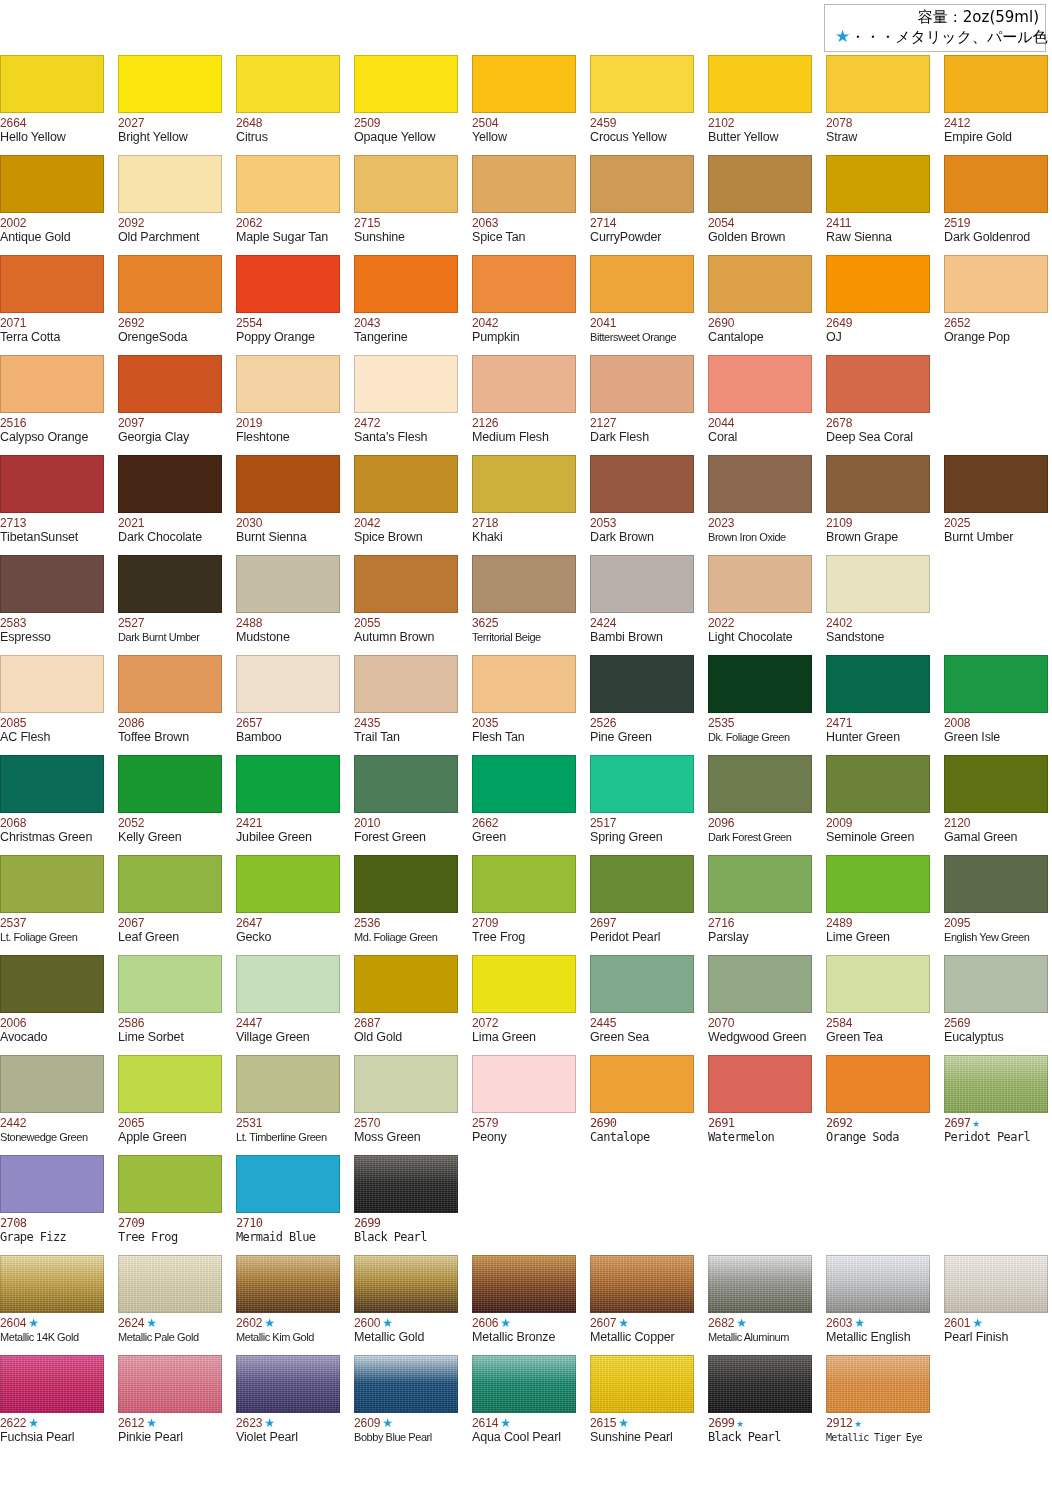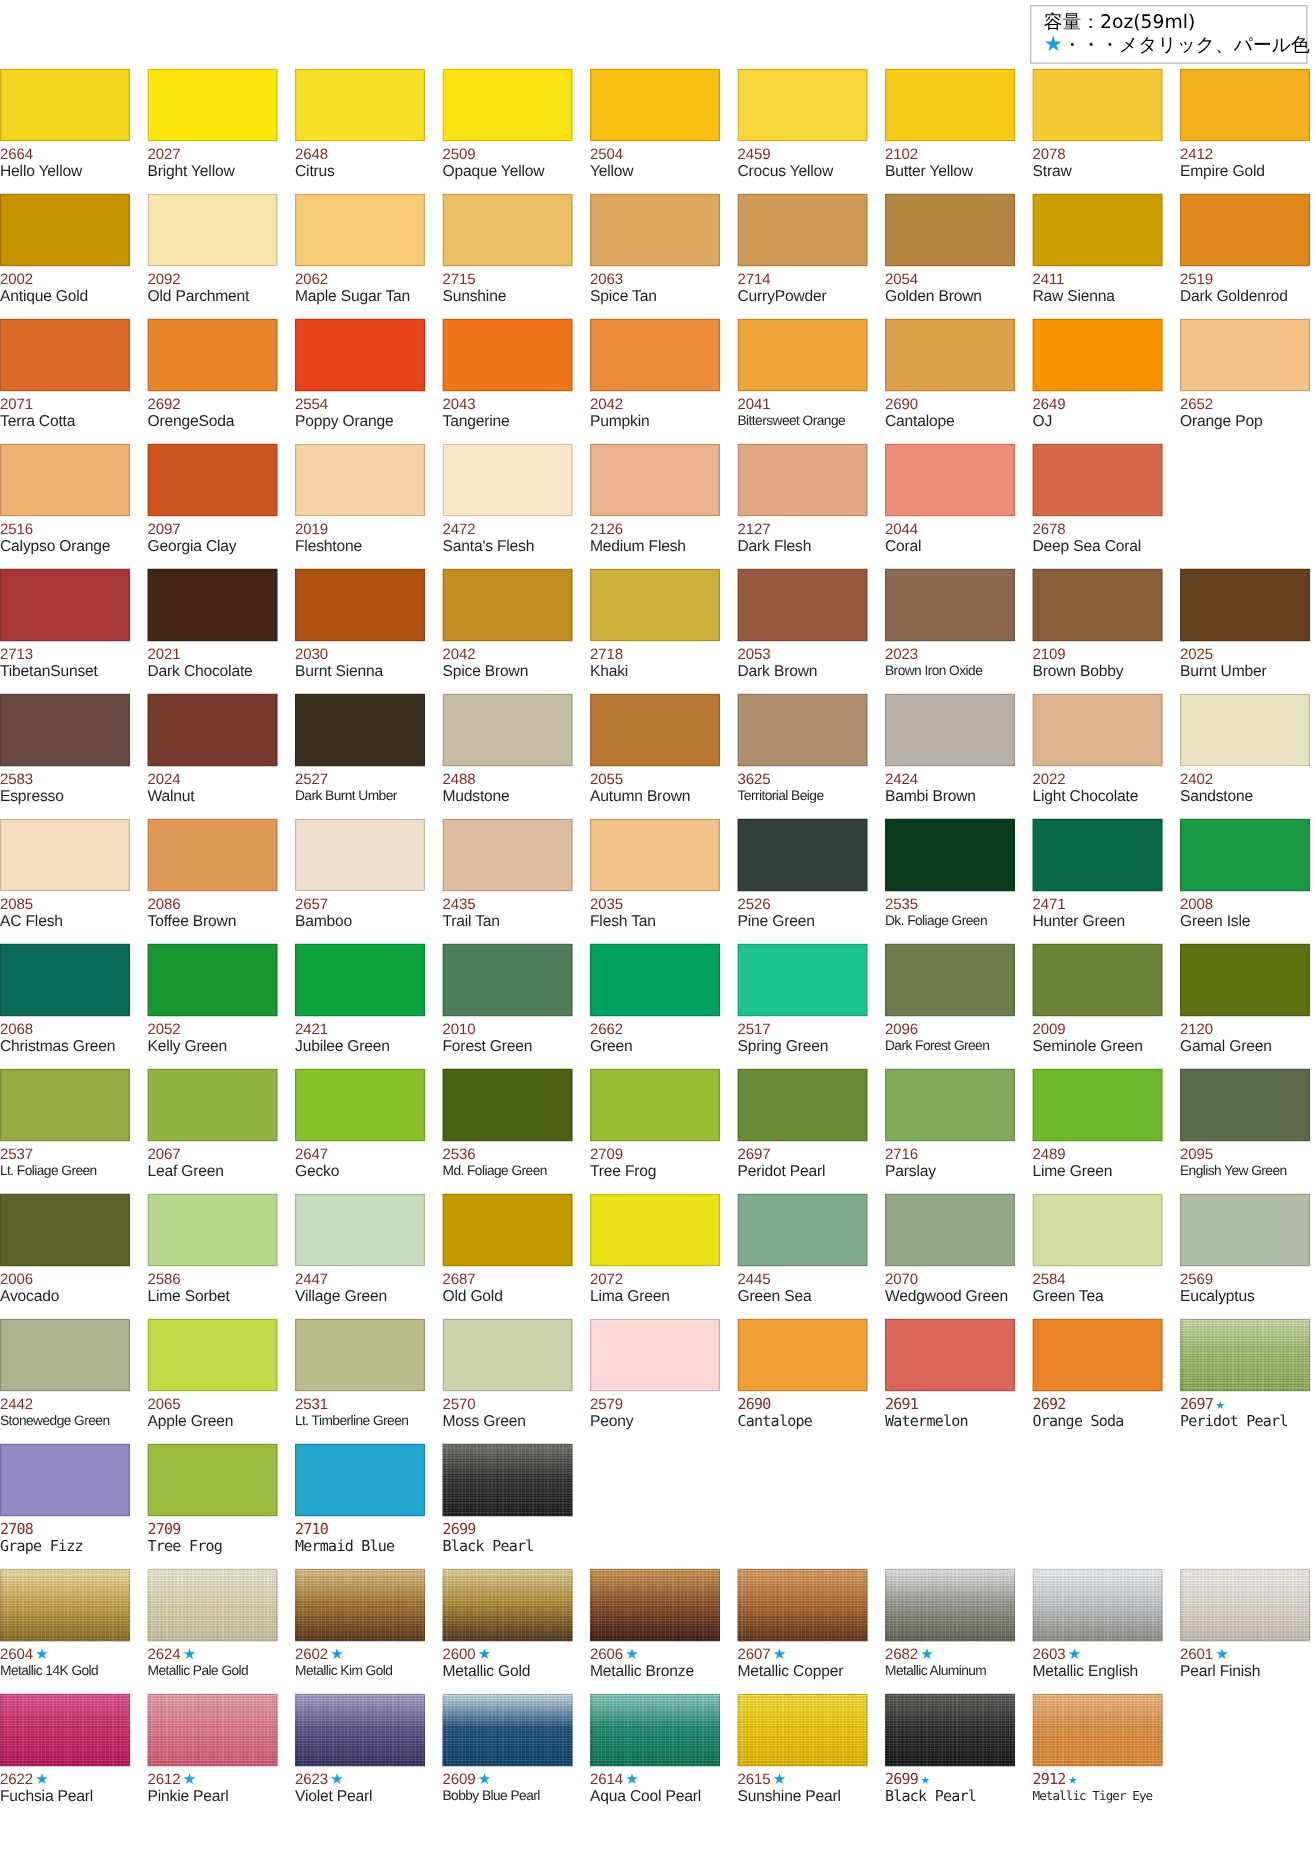--- a/index.html
+++ b/index.html
@@ -18,20 +18,21 @@
   
   #legend-box {
     position: absolute;
     top: 4px;
     left: 824px;
     width: 222px;
     box-sizing: border-box;
     border: 1px solid #b9b9b9;
     padding: 3px 6px 4px 10px;
     background: #ffffff;
+    text-align: right;
   }
   .legend-line {
     font-family: "DejaVu Sans", sans-serif;
     font-size: 15px;
     line-height: 19px;
     color: #000000;
     white-space: nowrap;
   }
   .legend-line .star-blue {
     color: #1b9dd9;
@@ -339,38 +340,33 @@
         <div class="swatch-name">Dark Brown</div>
       </div>
       <div class="swatch-cell">
         <div class="swatch-chip bordered" style="background: rgb(139, 105, 81);"></div>
         <div class="swatch-code">2023</div>
         <div class="swatch-name cond">Brown Iron Oxide</div>
       </div>
       <div class="swatch-cell">
         <div class="swatch-chip bordered" style="background: rgb(135, 96, 59);"></div>
         <div class="swatch-code">2109</div>
-        <div class="swatch-name">Brown Bobby</div>
+        <div class="swatch-name">Brown Grape</div>
       </div>
       <div class="swatch-cell">
         <div class="swatch-chip bordered" style="background: rgb(103, 64, 31);"></div>
         <div class="swatch-code">2025</div>
         <div class="swatch-name">Burnt Umber</div>
       </div>
     </div>
     <div class="swatch-row">
       <div class="swatch-cell">
         <div class="swatch-chip bordered" style="background: rgb(106, 74, 67);"></div>
         <div class="swatch-code">2583</div>
         <div class="swatch-name">Espresso</div>
-      </div>
-      <div class="swatch-cell">
-        <div class="swatch-chip bordered" style="background: rgb(117, 57, 46);"></div>
-        <div class="swatch-code">2024</div>
-        <div class="swatch-name">Walnut</div>
       </div>
       <div class="swatch-cell">
         <div class="swatch-chip bordered" style="background: rgb(57, 48, 29);"></div>
         <div class="swatch-code">2527</div>
         <div class="swatch-name cond">Dark Burnt Umber</div>
       </div>
       <div class="swatch-cell">
         <div class="swatch-chip bordered" style="background: rgb(197, 189, 163);"></div>
         <div class="swatch-code">2488</div>
         <div class="swatch-name">Mudstone</div>

